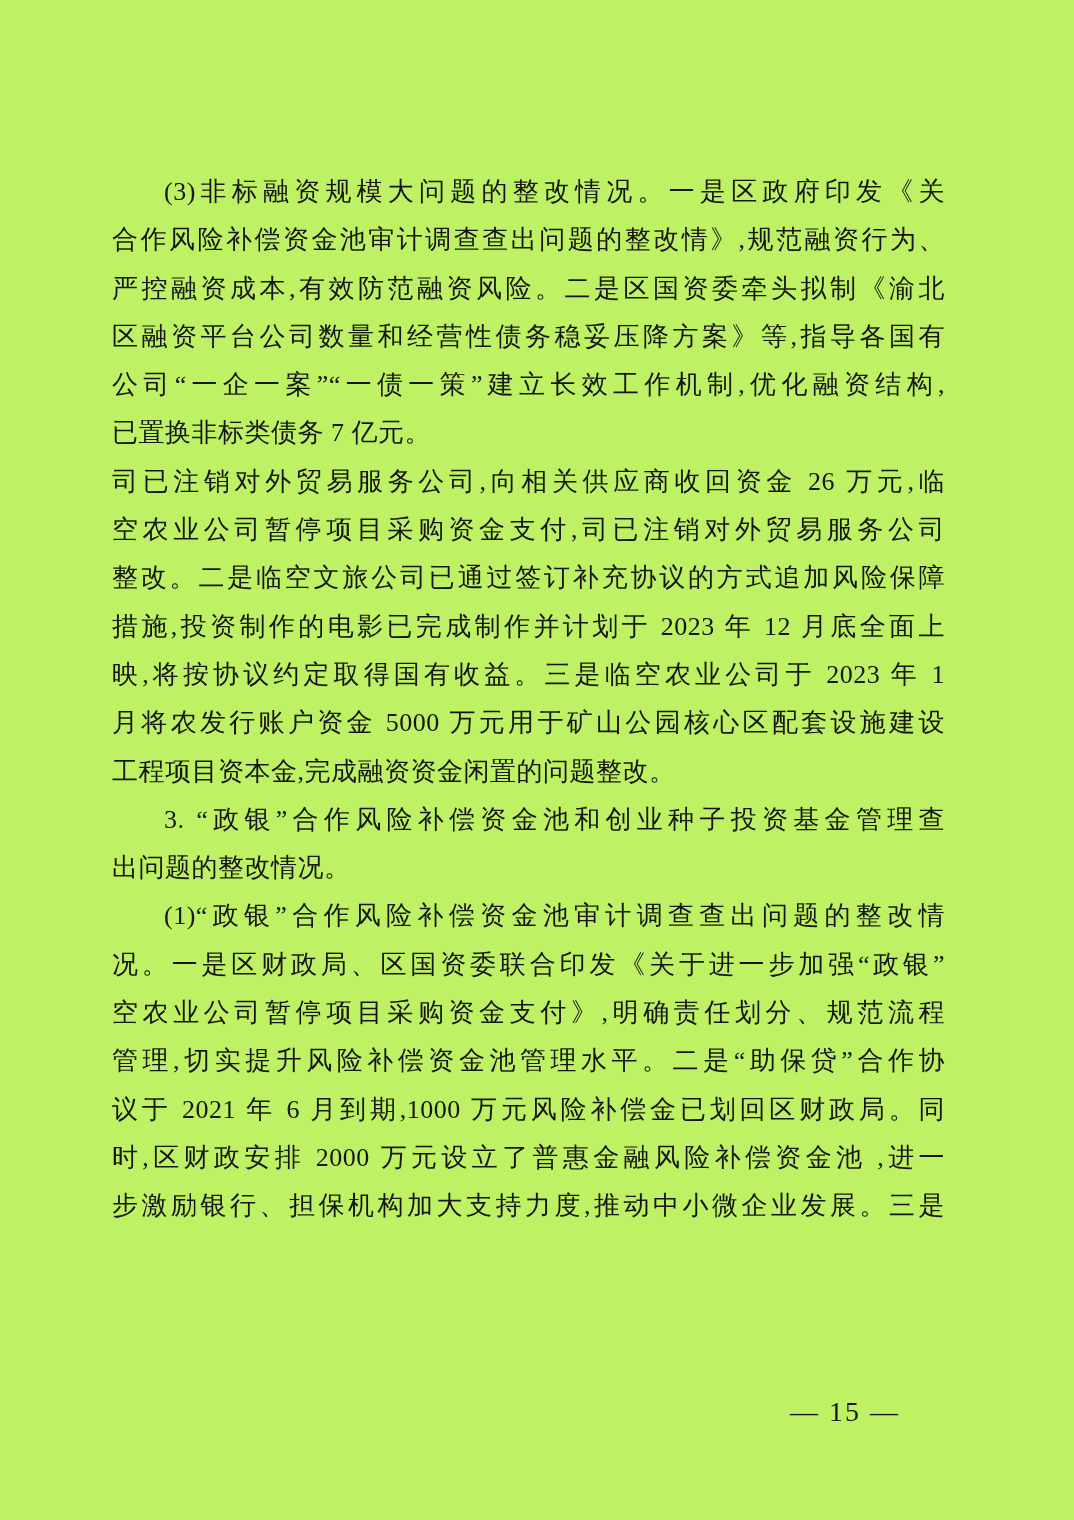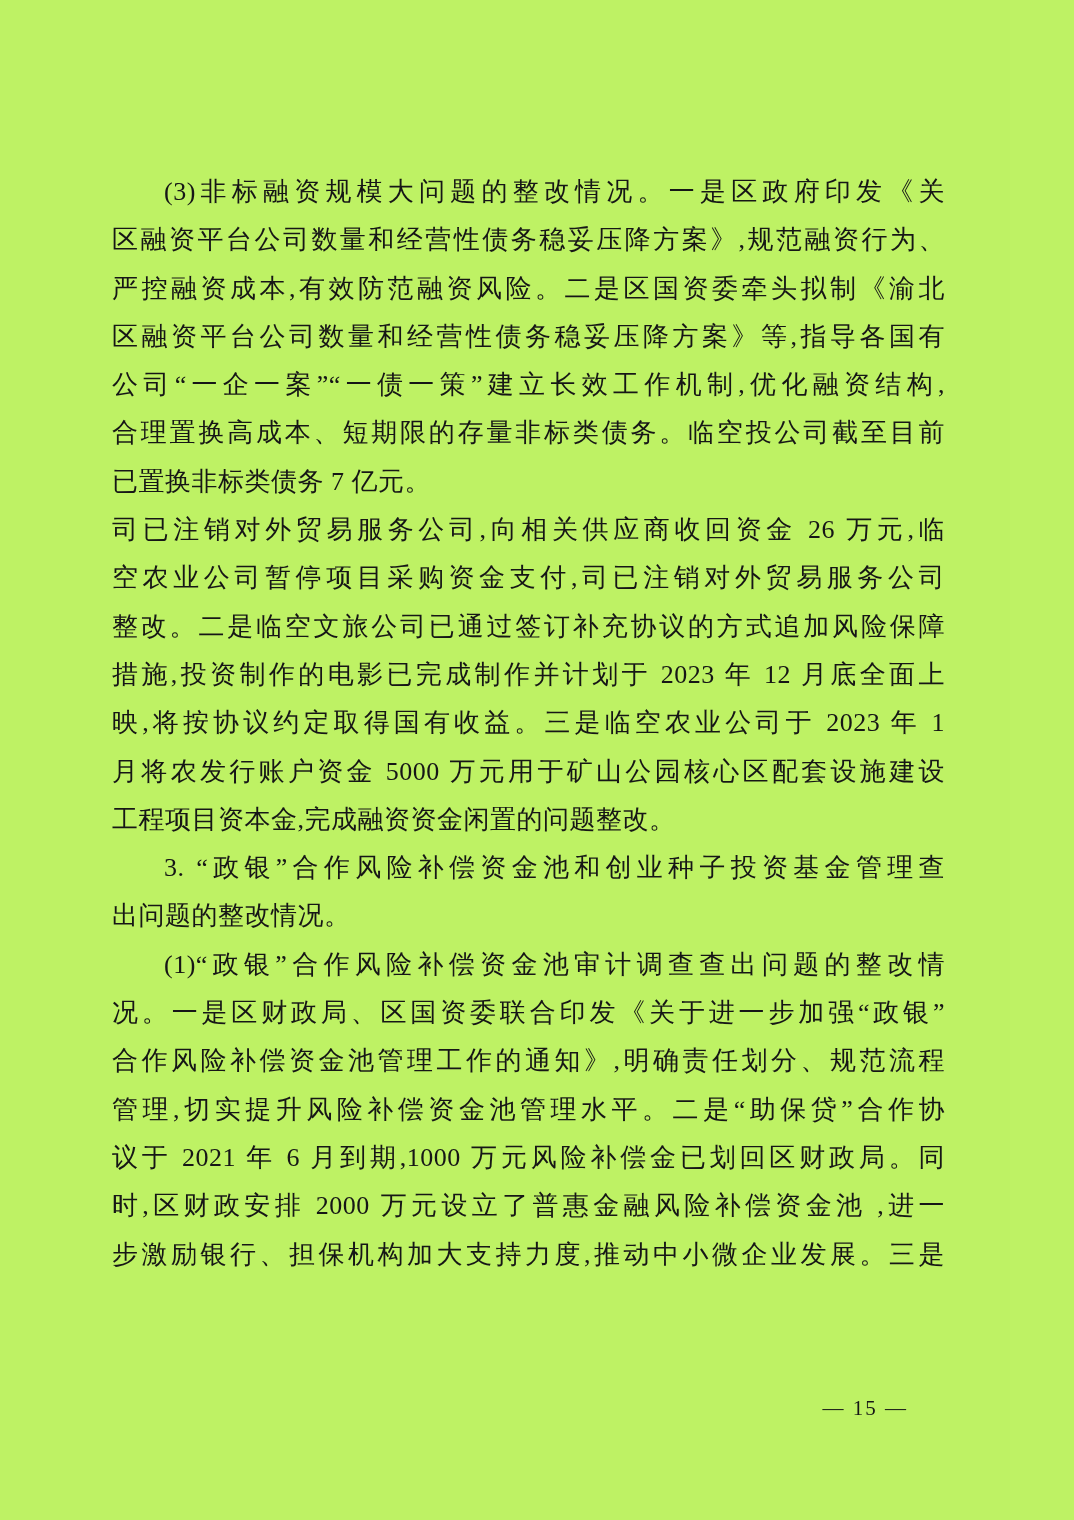--- a/index.html
+++ b/index.html
@@ -34,51 +34,50 @@
   }
   .line.indent {
     text-indent: 2em;
   }
   .line.end {
     text-align-last: left;
   }
   .footer {
     position: absolute;
     top: 1396px;
-    right: 166px;
-    font-size: 21px;
+    right: 174px;
+    font-size: 28px;
     letter-spacing: 2px;
     color: #161616;
     text-align: center;
   }
 </style>
 </head>
 <body>
 
 <div class="page">
   <div class="text-block">
     <div class="line indent">(3)非标融资规模大问题的整改情况。一是区政府印发《关</div>
-    <div class="line">区融资平台公司数量和经营性债务稳妥压降方案》,规范融资行为、</div>
+    <div class="line">合作风险补偿资金池审计调查查出问题的整改情》,规范融资行为、</div>
     <div class="line">严控融资成本,有效防范融资风险。二是区国资委牵头拟制《渝北</div>
     <div class="line">区融资平台公司数量和经营性债务稳妥压降方案》等,指导各国有</div>
     <div class="line">公司“一企一案”“一债一策”建立长效工作机制,优化融资结构,</div>
-    <div class="line">合理置换高成本、短期限的存量非标类债务。临空投公司截至目前</div>
     <div class="line end">已置换非标类债务 7 亿元。</div>
     <div class="line">司已注销对外贸易服务公司,向相关供应商收回资金 26 万元,临</div>
     <div class="line">空农业公司暂停项目采购资金支付,司已注销对外贸易服务公司</div>
     <div class="line">整改。二是临空文旅公司已通过签订补充协议的方式追加风险保障</div>
     <div class="line">措施,投资制作的电影已完成制作并计划于 2023 年 12 月底全面上</div>
     <div class="line">映,将按协议约定取得国有收益。三是临空农业公司于 2023 年 1</div>
     <div class="line">月将农发行账户资金 5000 万元用于矿山公园核心区配套设施建设</div>
     <div class="line end">工程项目资本金,完成融资资金闲置的问题整改。</div>
     <div class="line indent">3. “政银”合作风险补偿资金池和创业种子投资基金管理查</div>
     <div class="line end">出问题的整改情况。</div>
     <div class="line indent">(1)“政银”合作风险补偿资金池审计调查查出问题的整改情</div>
     <div class="line">况。一是区财政局、区国资委联合印发《关于进一步加强“政银”</div>
-    <div class="line">合作风险补偿资金池管理工作的通知》,明确责任划分、规范流程</div>
+    <div class="line">空农业公司暂停项目采购资金支付》,明确责任划分、规范流程</div>
     <div class="line">管理,切实提升风险补偿资金池管理水平。二是“助保贷”合作协</div>
     <div class="line">议于 2021 年 6 月到期,1000 万元风险补偿金已划回区财政局。同</div>
     <div class="line">时,区财政安排 2000 万元设立了普惠金融风险补偿资金池 ,进一</div>
     <div class="line">步激励银行、担保机构加大支持力度,推动中小微企业发展。三是</div>
   </div>
 
   <div class="footer">— 15 —</div>
 </div>
 
 </body></html>

